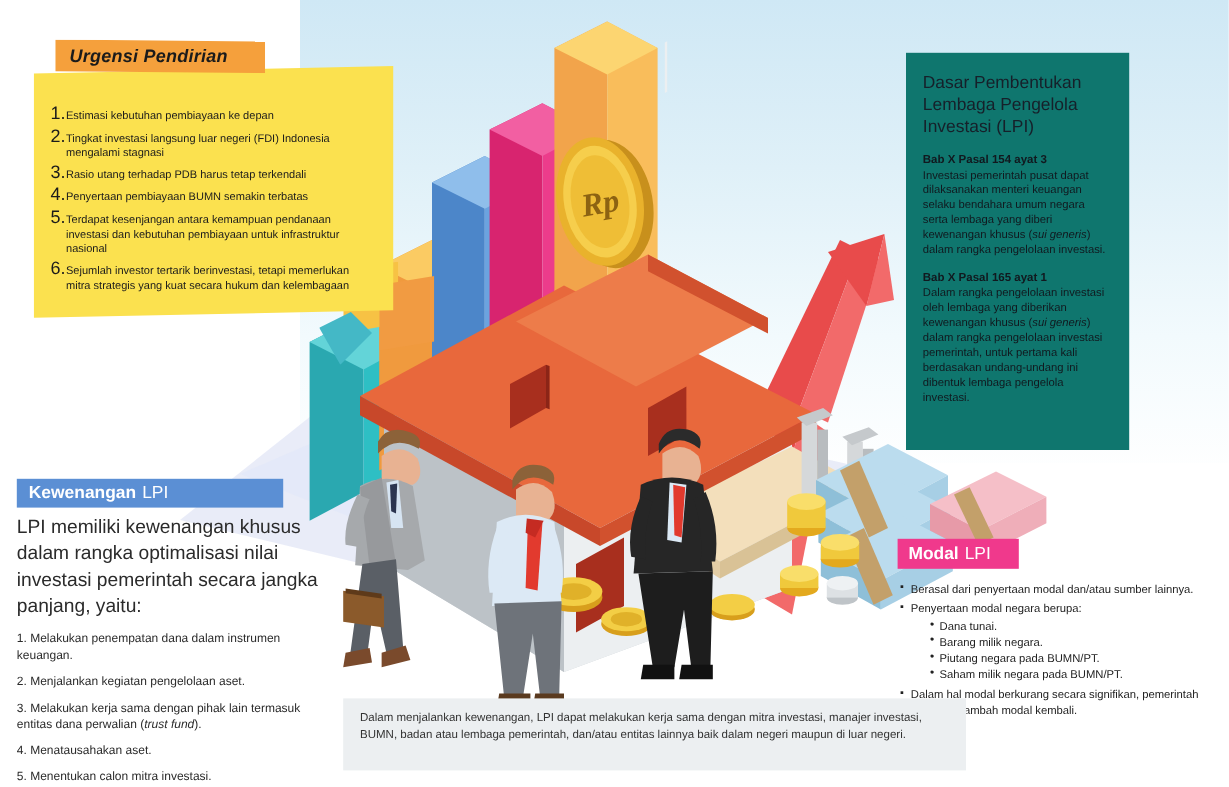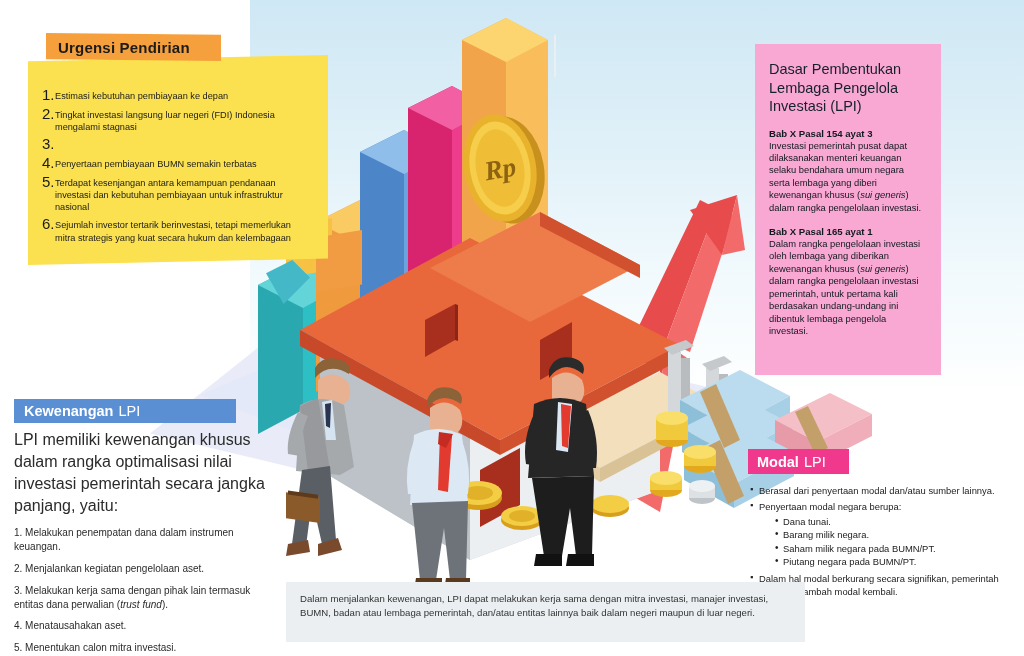--- a/index.html
+++ b/index.html
@@ -47,30 +47,30 @@
     background: #fbe14f;
     clip-path: polygon(0 3%, 100% 0%, 100% 97%, 0 100%);
     padding: 28px 16px 18px 14px;
   }
   .urgensi-header {
     position: absolute; left: 18px; top: 0; width: 175px; height: 28px;
     background: #f5a03c;
     clip-path: polygon(0 0, 100% 6%, 100% 100%, 0 94%);
     display: flex; align-items: center; padding-left: 12px;
   }
-  .urgensi-header-text { font-size: 15px; font-weight: bold; color: #1b1b1b; letter-spacing: .2px; }
+  .urgensi-header-text { font-size: 15px; font-weight: bold; color: #1b1b1b; letter-spacing: .2px; font-style: italic; }
   .urg-list { list-style: none; margin-top: 4px; }
   .urg-item { display: flex; align-items: flex-start; margin-bottom: 3px; }
   .urg-num { font-size: 15px; color: #1b1b1b; line-height: 1.05; width: 13px; flex: 0 0 13px; }
   .urg-text { font-size: 9.2px; color: #1b1b1b; line-height: 1.33; padding-top: 3px; }
 
   
   .dasar-panel {
     position: absolute; left: 755px; top: 44px; width: 186px; height: 331px;
-    background: #f9a8d4; padding: 16px 14px 10px 14px;
+    background: #0f766e; padding: 16px 14px 10px 14px;
   }
   .dasar-title { font-size: 14.5px; color: #16202a; line-height: 1.28; margin-bottom: 12px; }
   .dasar-block { margin-bottom: 12px; }
   .dasar-head { font-size: 9.6px; font-weight: bold; color: #11191f; margin-bottom: 1px; }
   .dasar-body { font-size: 9.4px; color: #11191f; line-height: 1.32; }
   .ital { font-style: italic; }
 
   
   .kewenangan-wrap { position: absolute; left: 14px; top: 399px; width: 265px; }
   .kewenangan-header {
@@ -307,20 +307,21 @@
         <li class="urg-item">
           <span class="urg-num">1.</span>
           <span class="urg-text">Estimasi kebutuhan pembiayaan ke depan</span>
         </li>
         <li class="urg-item">
           <span class="urg-num">2.</span>
           <span class="urg-text">Tingkat investasi langsung luar negeri (FDI) Indonesia mengalami stagnasi</span>
         </li>
         <li class="urg-item">
           <span class="urg-num">3.</span>
+          <span class="urg-text">Rasio utang terhadap PDB harus tetap terkendali</span>
         </li>
         <li class="urg-item">
           <span class="urg-num">4.</span>
           <span class="urg-text">Penyertaan pembiayaan BUMN semakin terbatas</span>
         </li>
         <li class="urg-item">
           <span class="urg-num">5.</span>
           <span class="urg-text">Terdapat kesenjangan antara kemampuan pendanaan investasi dan kebutuhan pembiayaan untuk infrastruktur nasional</span>
         </li>
         <li class="urg-item">
@@ -369,22 +370,22 @@
       <span class="mod-h-bold">Modal</span>
       <span class="mod-h-light">LPI</span>
     </div>
     <ul class="modal-list">
       <li class="mod-li">Berasal dari penyertaan modal dan/atau sumber lainnya.</li>
       <li class="mod-li">
         <span>Penyertaan modal negara berupa:</span>
         <ul class="mod-sub">
           <li class="mod-sub-li">Dana tunai.</li>
           <li class="mod-sub-li">Barang milik negara.</li>
+          <li class="mod-sub-li">Piutang negara pada BUMN/PT.</li>
           <li class="mod-sub-li">Saham milik negara pada BUMN/PT.</li>
-          <li class="mod-sub-li">Piutang negara pada BUMN/PT.</li>
         </ul>
       </li>
       <li class="mod-li" style="margin-top:4px">Dalam hal modal berkurang secara signifikan, pemerintah dapat menambah modal kembali.</li>
     </ul>
   </div>
 
   <div class="caption-box">
     <div class="caption-text">Dalam menjalankan kewenangan, LPI dapat melakukan kerja sama dengan mitra investasi, manajer investasi, BUMN, badan atau lembaga pemerintah, dan/atau entitas lainnya baik dalam negeri maupun di luar negeri.</div>
   </div>
 

